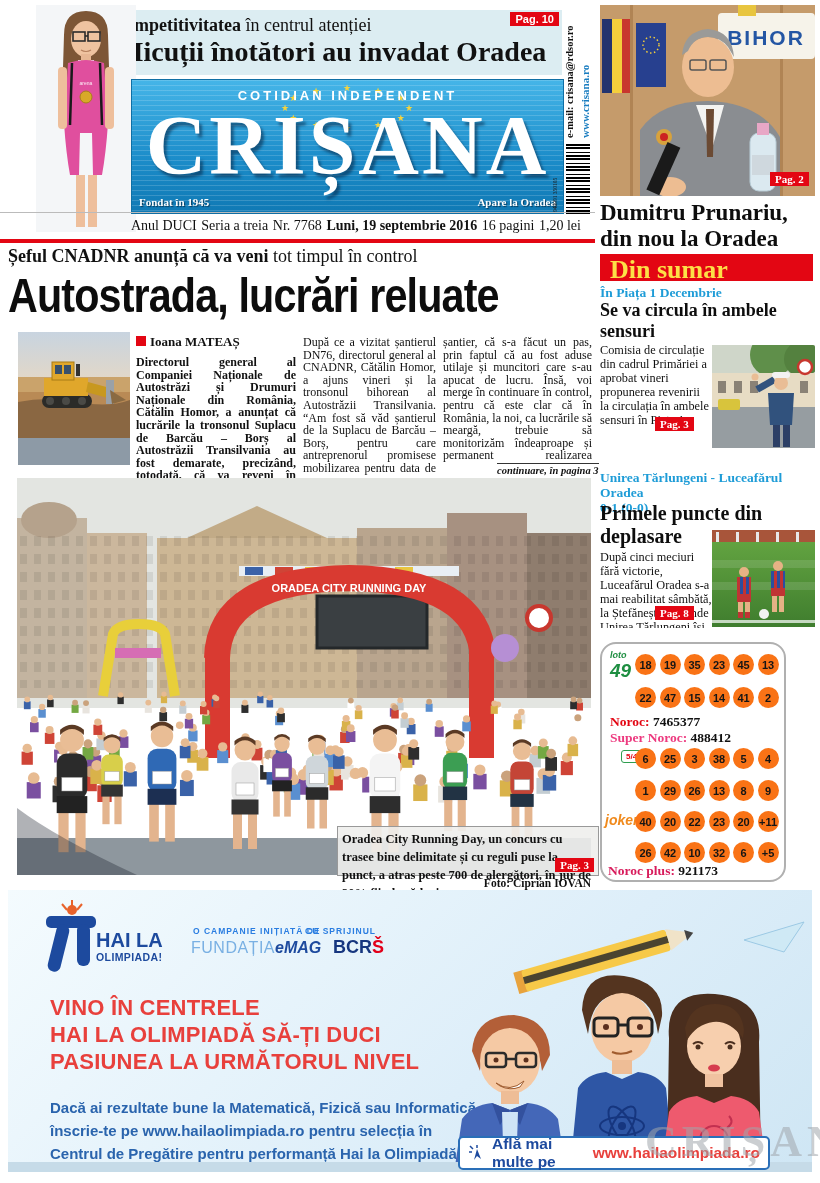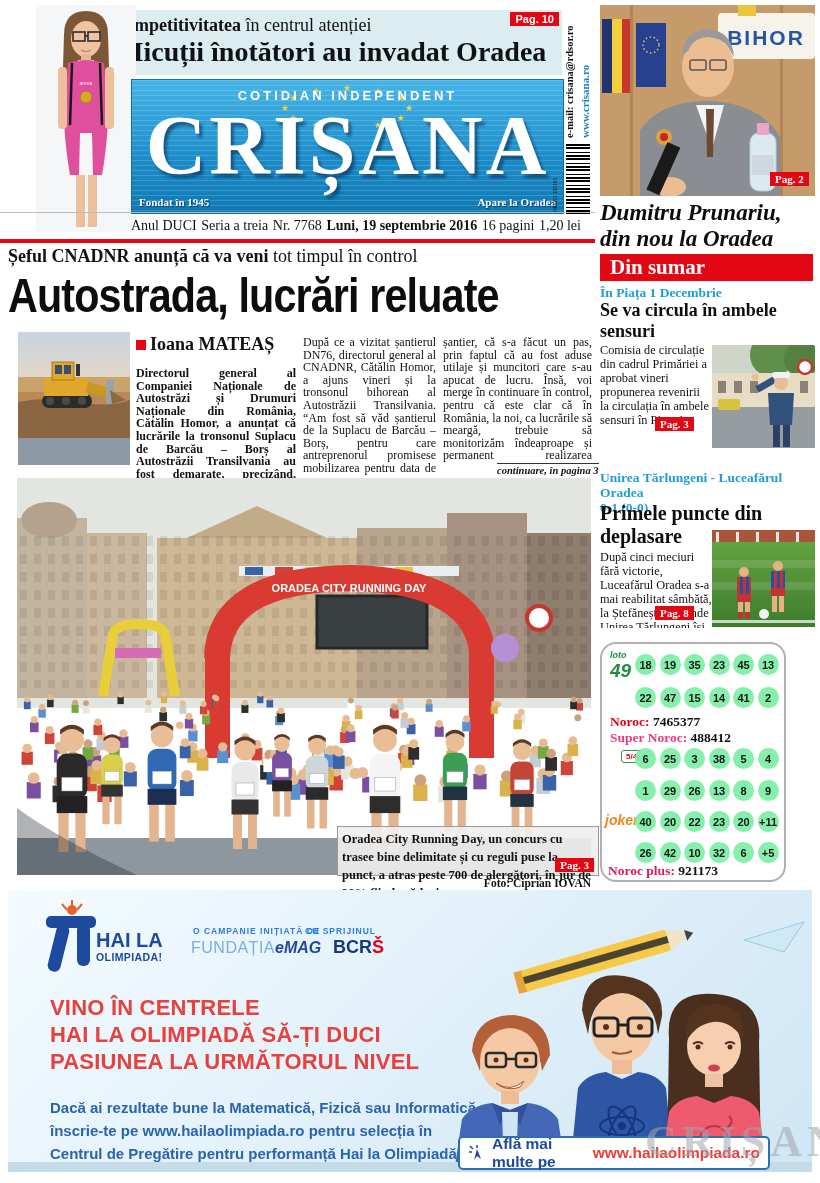--- a/index.html
+++ b/index.html
@@ -2,21 +2,21 @@
 <html><head>
 <meta charset="utf-8">
 <style>
   html,body{margin:0;padding:0;background:#888;}
   .page{position:relative;width:820px;height:1183px;background:#fff;overflow:hidden;
         font-family:"Liberation Serif",serif;color:#111;}
   .abs{position:absolute;}
   .sans{font-family:"Liberation Sans",sans-serif;}
   .ptag{background:#e30613;color:#fff;font:bold 11px "Liberation Serif",serif;padding:1px 5px;display:inline-block;}
   .vtext{writing-mode:vertical-rl;transform:rotate(180deg);}
-  .ball{display:inline-flex;width:21px;height:21px;border-radius:50%;background:#86efac;
+  .ball{display:inline-flex;width:21px;height:21px;border-radius:50%;background:#f97316;
         align-items:center;justify-content:center;font:bold 11px "Liberation Sans",sans-serif;
         color:#151515;margin-right:3.5px;flex:none;}
   .ballrow{display:flex;}
   .star{position:absolute;color:#f6d33c;font-size:9px;line-height:1;}
   
   #topper{left:95px;top:10px;width:467px;height:65px;background:#dcedf2;}
   #masthead{left:131px;top:79px;width:431px;height:133px;border:1px solid #0f6fa5;
      background:linear-gradient(180deg,#45b5e8 0%,#1b8cc9 60%,#1079b4 100%);overflow:hidden;}
   #masthead .stripes{position:absolute;inset:0;
      background:repeating-linear-gradient(180deg,rgba(255,255,255,.16) 0 1px,rgba(255,255,255,0) 1px 5px);}
@@ -142,21 +142,21 @@
       <rect x="37" y="33" width="7" height="9" fill="#37506b"></rect>
         <rect x="46" y="33" width="7" height="9" fill="#37506b"></rect>
       <rect x="58" y="32" width="4" height="12" fill="#333"></rect>
       <polygon points="70,50 92,56 90,66 68,60" fill="#c8981f"></polygon>
       <rect x="88" y="48" width="8" height="24" fill="#9aa1a8"></rect>
       <polygon points="92,58 108,68 94,72" fill="#8a6a42"></polygon>
     </g>
   </svg>
 
   <div class="abs" style="left:136px;top:334px;width:160px;">
-    <div style="font-size:18px;margin-bottom:12px;">
+    <div style="font-size:13px;margin-bottom:6px;">
       <span style="display:inline-block;width:10px;height:10px;background:#e30613;margin-right:4px;"></span><b>Ioana MATEAȘ</b>
     </div>
     <div class="colbody" style="font-weight:bold;height:128px;">Directorul general al Companiei Naționale de Autostrăzi și Drumuri Naționale din România, Cătălin Homor, a anunțat că lucrările la tronsonul Suplacu de Barcău – Borș al Autostrăzii Transilvania au fost demarate, precizând, totodată, că va reveni în control peste două săptămâni.</div>
   </div>
   <div class="abs colbody" style="left:303px;top:336px;width:133px;height:140px;">După ce a vizitat șantierul DN76, directorul general al CNADNR, Cătălin Homor, a ajuns vineri și la tronsonul bihorean al Autostrăzii Transilvania. “Am fost să văd șantierul de la Suplacu de Barcău – Borș, pentru care antreprenorul promisese mobilizarea pentru data de 16 septembrie. Putem spune că au fost demarate lucrările pe acest</div>
   <div class="abs colbody" style="left:443px;top:336px;width:149px;height:126px;">șantier, că s-a făcut un pas, prin faptul că au fost aduse utilaje și muncitori care s-au apucat de lucru. Însă, voi merge în continuare în control, pentru că este clar că în România, la noi, ca lucrările să meargă, trebuie să monitorizăm îndeaproape și permanent realizarea obiectivelor. Subliniez că timpul care se scurge în gol, fără activitate...</div>
   <div class="abs" style="left:497px;top:463px;font:italic bold 10.5px 'Liberation Serif',serif;border-top:1px solid #333;padding-top:1px;">continuare, în pagina 3</div>
 
   <div class="abs" style="left:17px;top:478px;width:574px;height:397px;">
     <svg width="574" height="397" viewBox="0 0 574 397">
@@ -564,26 +564,26 @@
       <rect x="58" y="138" width="14" height="52" fill="#1a1a1a" transform="rotate(24 65 160)"></rect>
     </g>
     <g>
       <rect x="150" y="128" width="26" height="58" rx="9" fill="#dbe9f0" stroke="#b8ccd6"></rect>
       <rect x="157" y="118" width="12" height="12" fill="#e8a7c6"></rect>
       <rect x="152" y="150" width="22" height="20" fill="#cfd8de"></rect>
     </g>
   </svg>
   <span class="ptag abs" style="left:770px;top:172px;">Pag. 2</span>
 
-  <div class="abs sbhead" style="left:600px;top:200px;font-size:23px;line-height:26px;font-style:italic;">
+  <div class="abs sbhead" style="left:600px;top:200px;font-size:23px;line-height:26px;">
     <div>Dumitru Prunariu,</div>
     <div>din nou la Oradea</div>
   </div>
 
-  <div class="abs" style="left:600px;top:254px;width:203px;height:26px;background:#e30613;color:#ffffff;font-weight:bold;font-size:21px;padding:1px 0 0 10px;">Din sumar</div>
+  <div class="abs" style="left:600px;top:254px;width:203px;height:26px;background:#e30613;color:#fde047;font-weight:bold;font-size:26px;padding:1px 0 0 10px;">Din sumar</div>
 
   <div class="abs bluelabel" style="left:600px;top:285px;">În Piața 1 Decembrie</div>
   <div class="abs sbhead" style="left:600px;top:300px;font-size:18px;line-height:21px;">
     <div>Se va circula în ambele</div>
     <div>sensuri</div>
   </div>
   <div class="abs" style="left:600px;top:343px;width:110px;height:82px;font-size:12.3px;line-height:14px;overflow:hidden;">Comisia de circulație din cadrul Primăriei a aprobat vineri propunerea revenirii la circulația în ambele sensuri în Piața 1 Decembrie, pe porțiunea dintre strada Mihai Viteazul și strada Independenței.</div>
   <span class="ptag abs" style="left:655px;top:417px;">Pag. 3</span>
   <svg class="abs" style="left:712px;top:345px;" width="103" height="103" viewBox="0 0 103 103">
     <rect width="103" height="103" fill="#cfd6c9"></rect>

